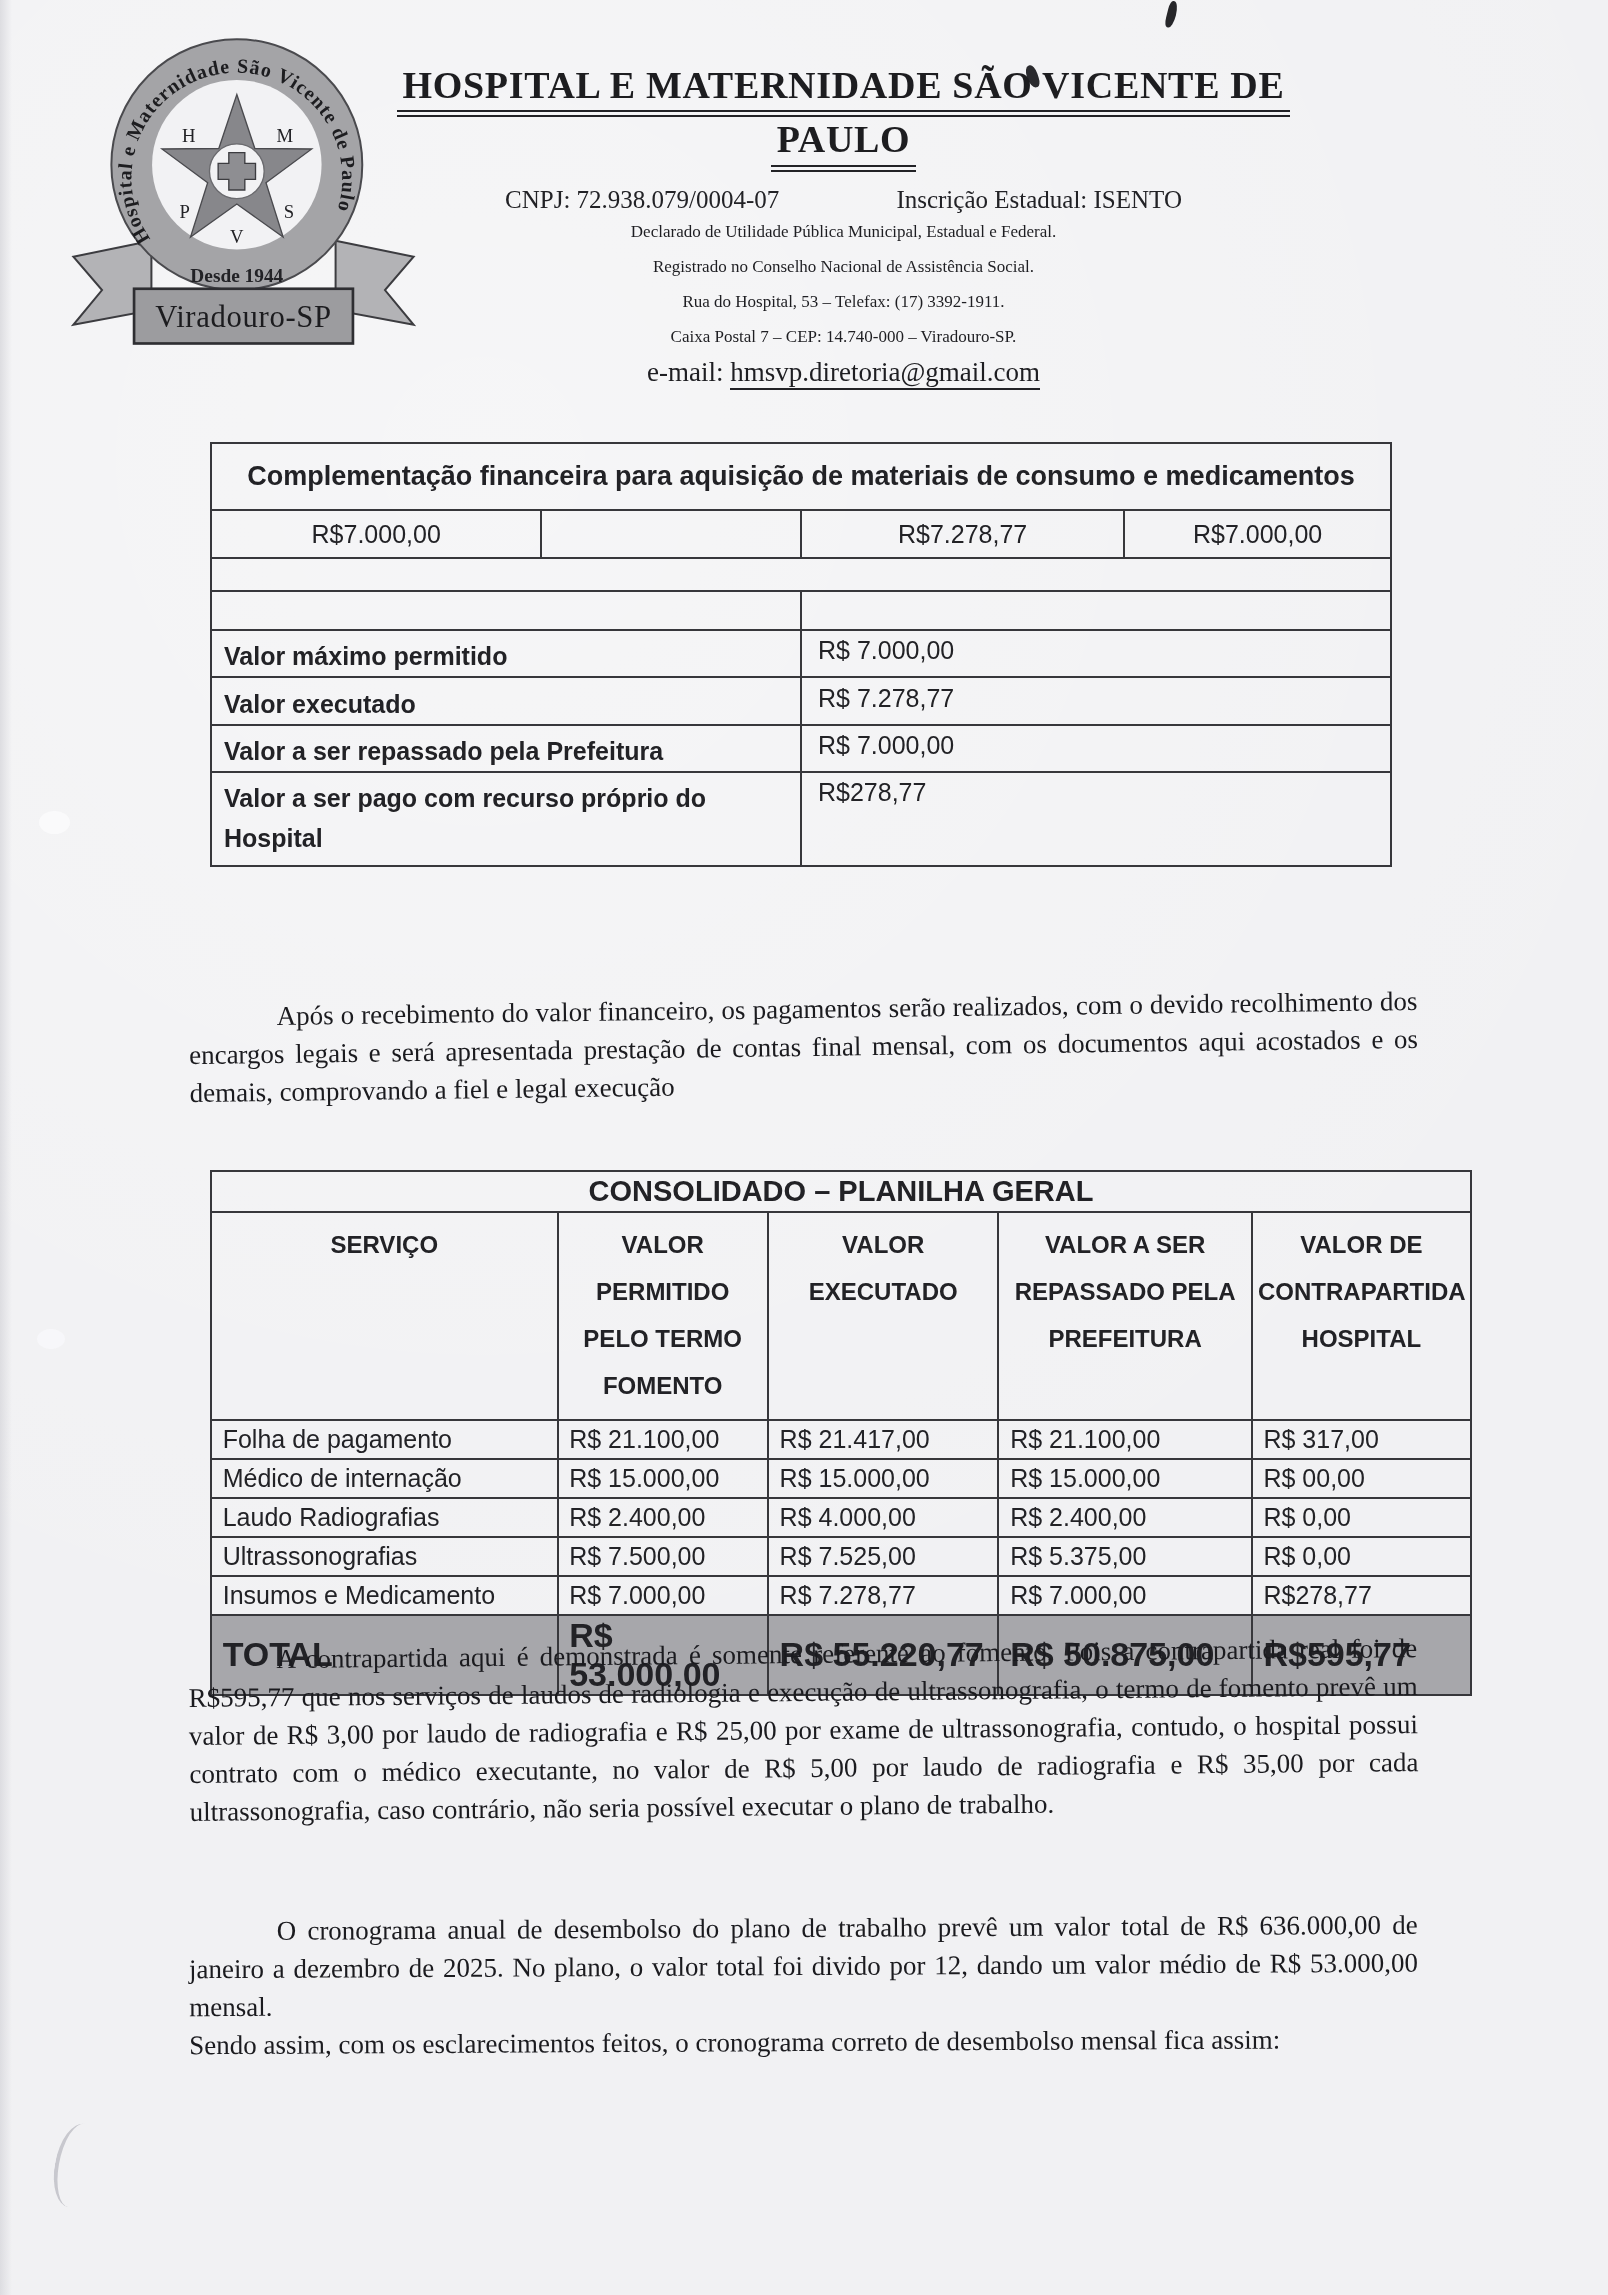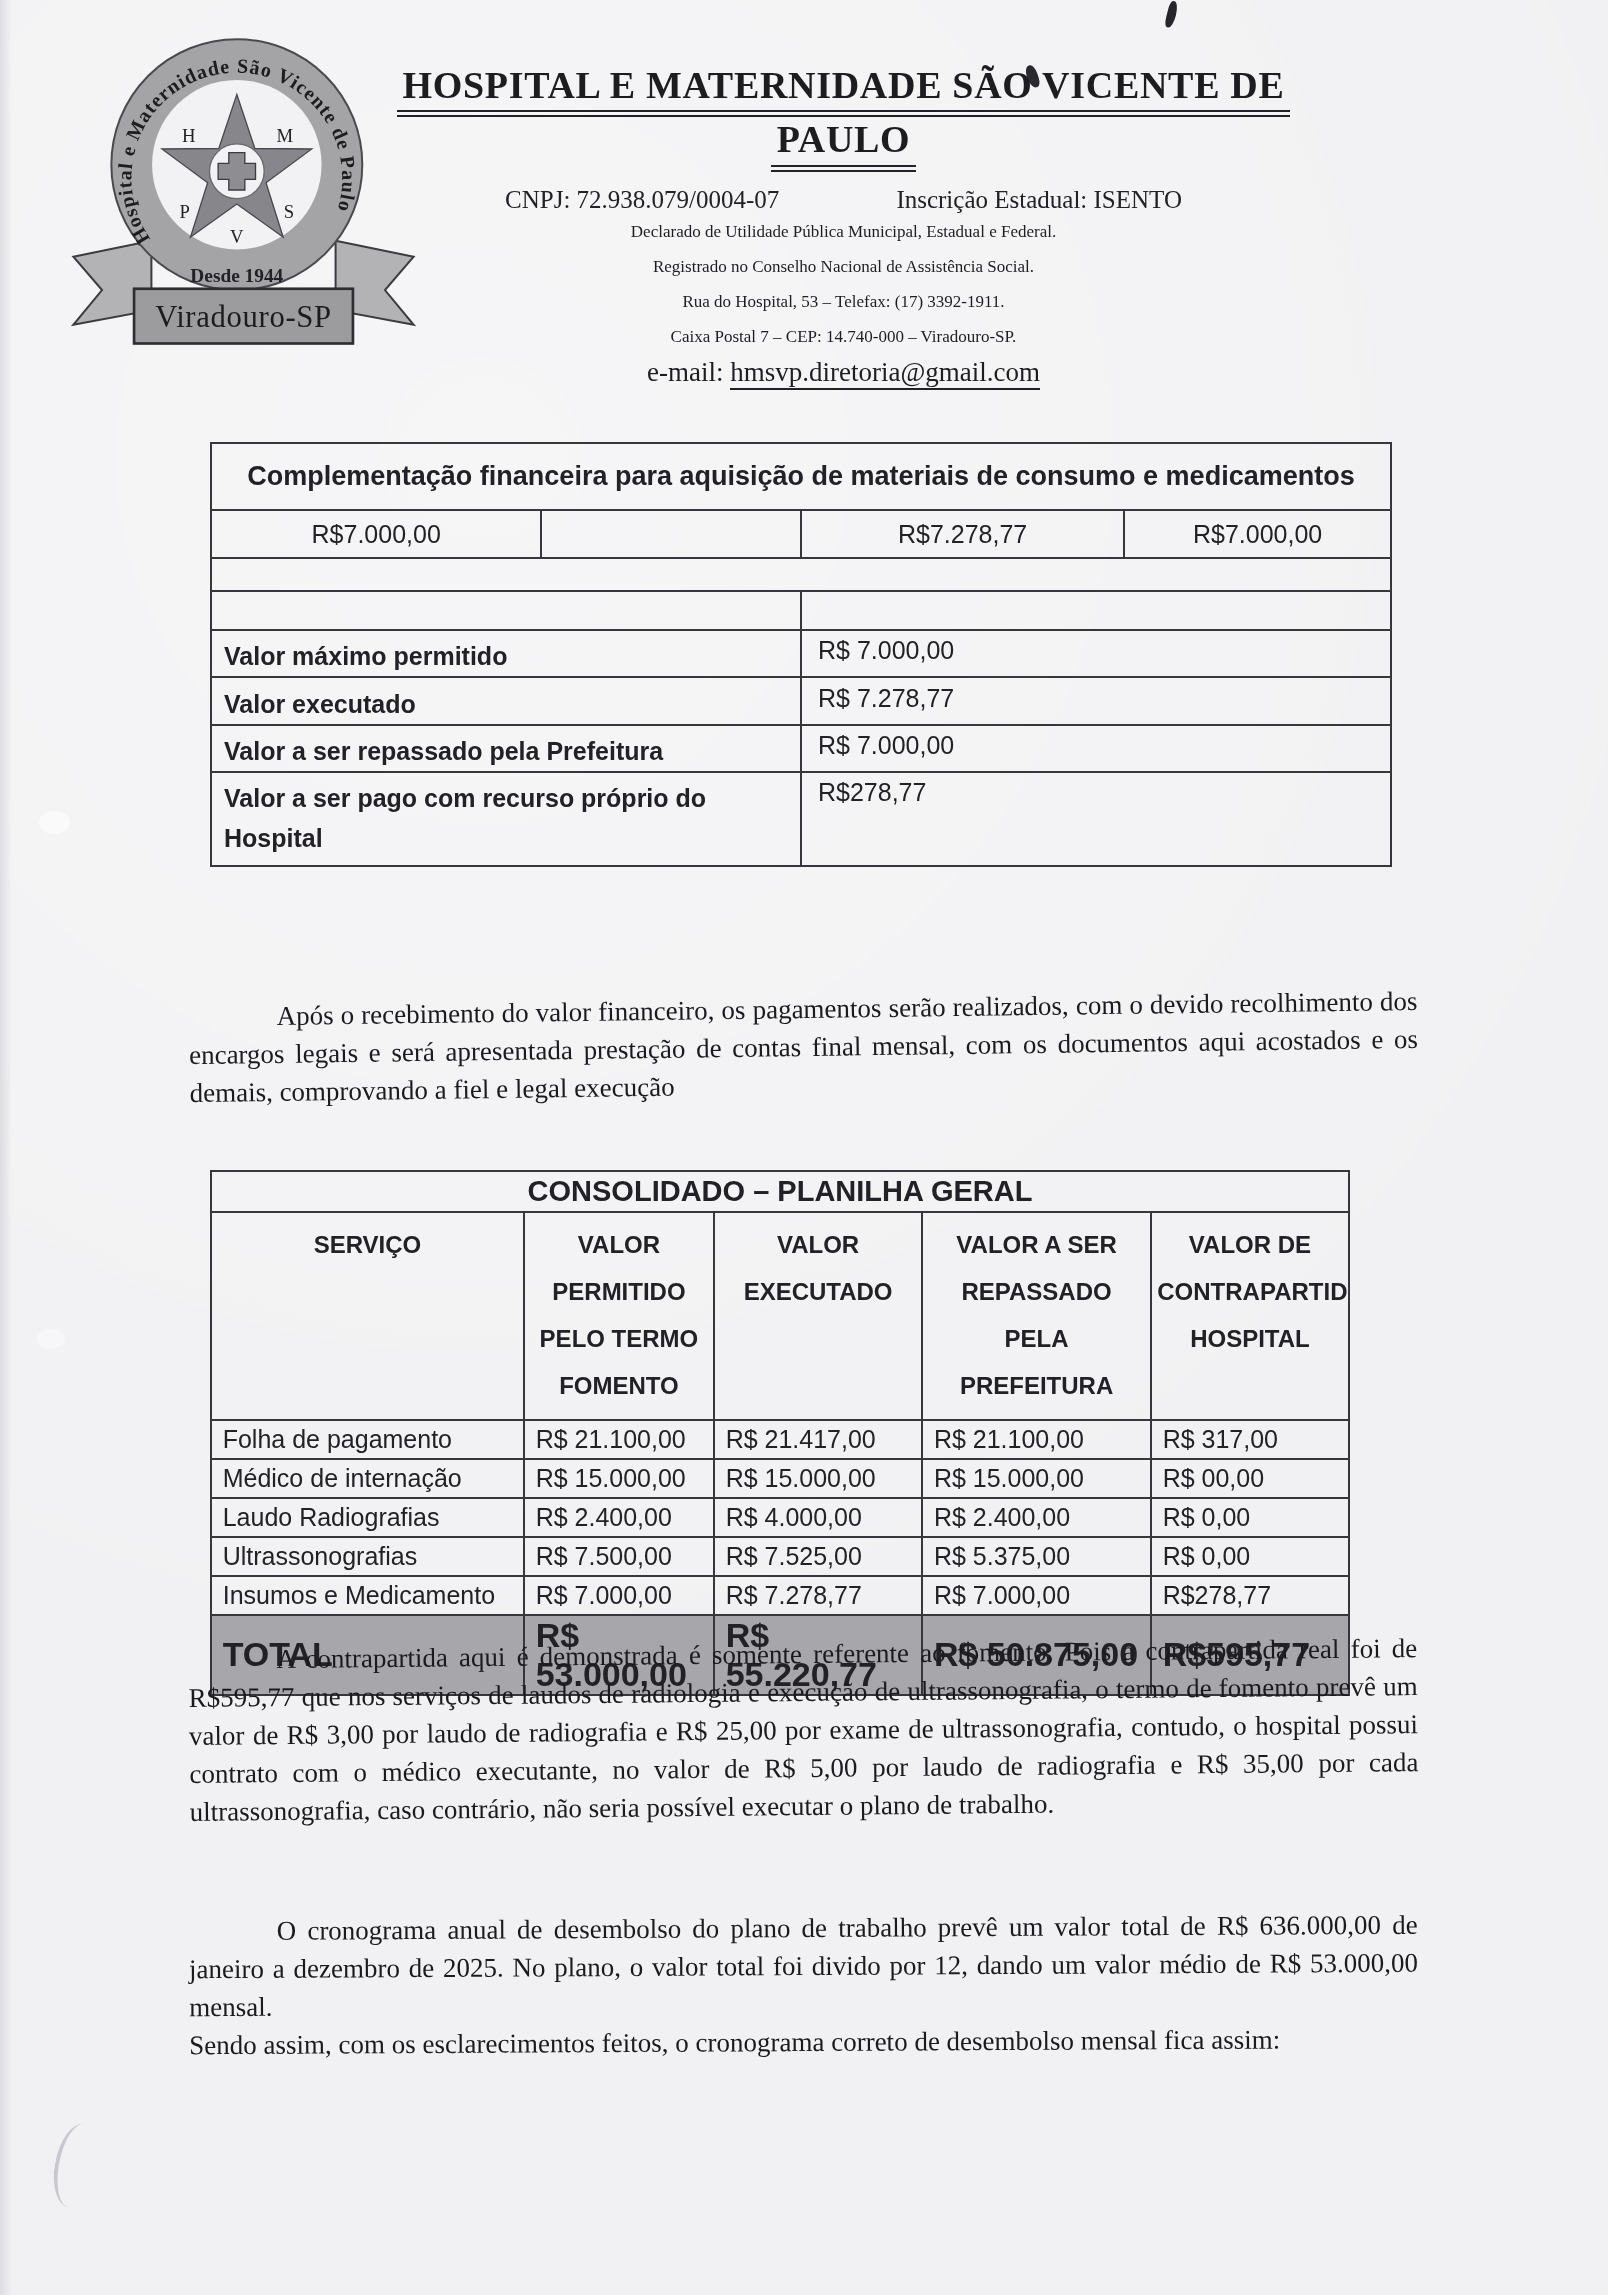--- a/index.html
+++ b/index.html
@@ -21,21 +21,21 @@
   #email-line .mail{border-bottom:2.7px solid #222226;padding-bottom:0.7px;}
   
   table{border-collapse:collapse;table-layout:fixed;font-family:"Liberation Sans",sans-serif;color:#222226;}
   td{border:2px solid #37373b;overflow:hidden;}
   #table1{position:absolute;left:210px;top:442px;width:1182px;}
   #table1 .t-title{font-size:27px;font-weight:bold;text-align:center;line-height:1.22;padding:4px 27px;}
   #table1 .hcell{font-size:25px;font-weight:bold;text-align:center;vertical-align:middle;line-height:1.55;padding:2.7px 9.4px;}
   #table1 .vcell{font-size:25px;text-align:center;vertical-align:middle;}
   #table1 .lbl{font-size:25px;font-weight:bold;text-align:left;vertical-align:top;padding:5.3px 4px 0 12px;line-height:1.6;}
   #table1 .val{font-size:25px;text-align:left;vertical-align:top;padding:5.3px 4px 0 16px;}
-  #table2{position:absolute;left:210px;top:1170px;width:1140px;}
+  #table2{position:absolute;left:210px;top:1170px;width:1262px;}
   #table2 .t-title{font-size:29px;font-weight:bold;text-align:center;padding:1.3px 0;}
   #table2 .hcell{font-size:24px;font-weight:bold;text-align:center;vertical-align:top;line-height:1.95;padding:9.4px 5.3px;}
   #table2 .c-lbl{font-size:25px;text-align:left;vertical-align:middle;padding:0 2.7px 0 10.7px;}
   #table2 .c-val{font-size:25px;text-align:left;vertical-align:middle;padding:0 2.7px 0 10.7px;}
   #table2 tr.total td{background:#a7a7ab;font-weight:bold;font-size:34px;}
   
   .para{position:absolute;left:189px;width:1229px;font-size:27px;line-height:38px;text-align:justify;color:#1b1b1f;}
   .para p{margin:0;}
   .indent{text-indent:88px;}
   #para1{top:990px;transform:rotate(-0.75deg);}

